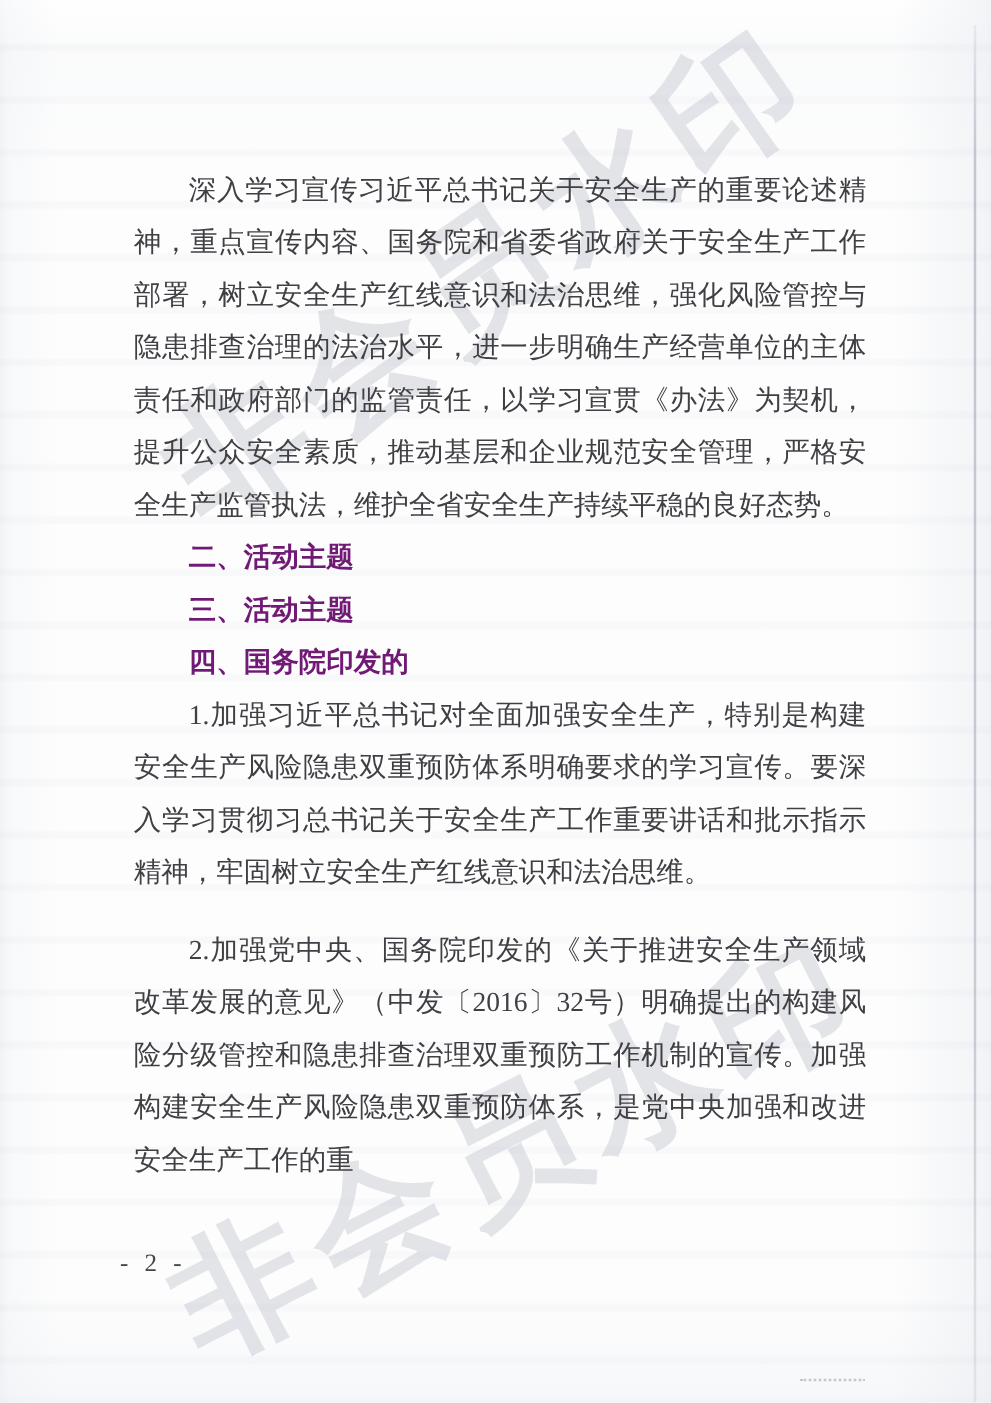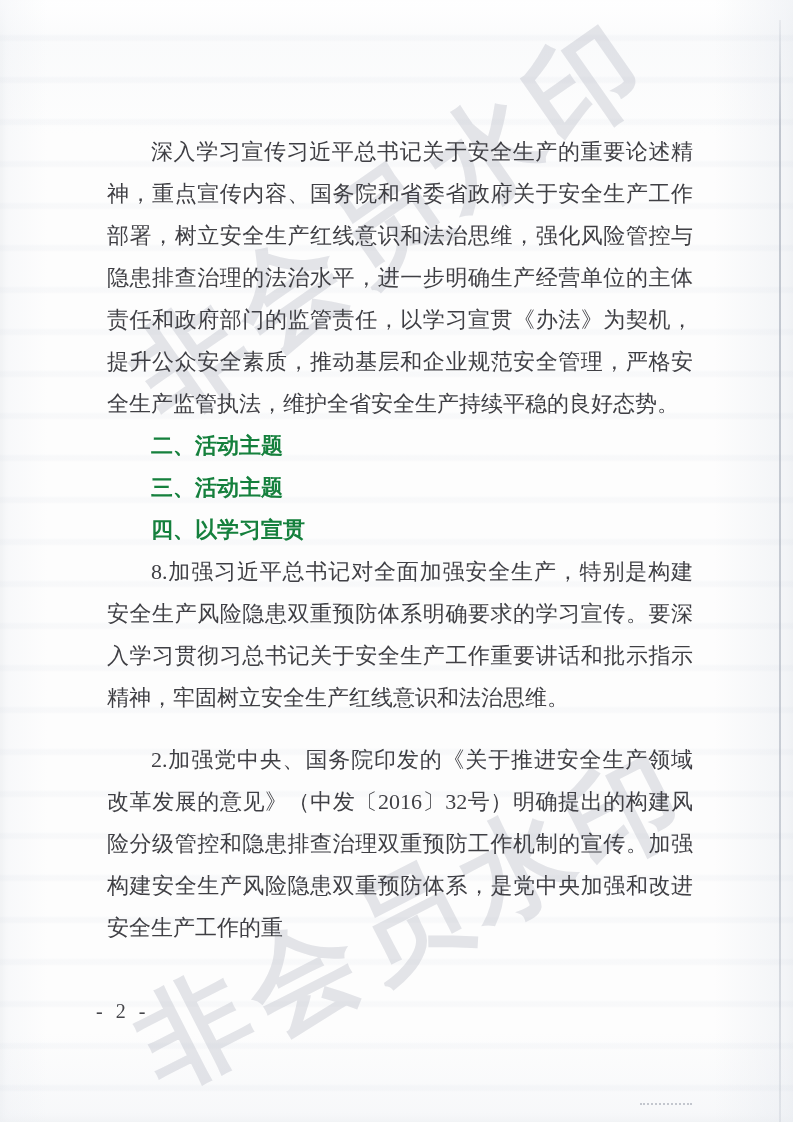--- a/index.html
+++ b/index.html
@@ -70,21 +70,21 @@
   .para {
     margin: 0;
     text-indent: 2em;
   }
   .para-gap { margin-top: 20px; }
   .heading {
     margin: 0;
     text-indent: 2em;
     font-family: "Liberation Sans", "DejaVu Sans", sans-serif;
     font-weight: 700;
-    color: #15803d;
+    color: #701a75;
     font-size: 22px;
   }
   .page-number {
     position: absolute;
     left: 96px; top: 1000px;
     font-size: 20px;
     letter-spacing: 4px;
     color: #45454a;
     font-family: "Liberation Serif", "DejaVu Serif", serif;
   }
@@ -102,23 +102,23 @@
 
   <div class="content">
     <p class="para">深入学习宣传习近平总书记关于安全生产的重要论述精神，重点宣传内容、国务院和省委省政府关于安全生产工作部署，树立安全生产红线意识和法治思维，强化风险管控与隐患排查治理的法治水平，进一步明确生产经营单位的主体责任和政府部门的监管责任，以学习宣贯《办法》为契机，提升公众安全素质，推动基层和企业规范安全管理，严格安全生产监管执法，维护全省安全生产持续平稳的良好态势。</p>
 
     <p class="heading">二、活动主题</p>
 
 
     <p class="heading">三、活动主题</p>
 
 
-    <p class="heading">四、以学习宣贯</p>
+    <p class="heading">四、国务院印发的</p>
 
-    <p class="para">8.加强习近平总书记对全面加强安全生产，特别是构建安全生产风险隐患双重预防体系明确要求的学习宣传。要深入学习贯彻习总书记关于安全生产工作重要讲话和批示指示精神，牢固树立安全生产红线意识和法治思维。</p>
+    <p class="para">1.加强习近平总书记对全面加强安全生产，特别是构建安全生产风险隐患双重预防体系明确要求的学习宣传。要深入学习贯彻习总书记关于安全生产工作重要讲话和批示指示精神，牢固树立安全生产红线意识和法治思维。</p>
 
     <p class="para para-gap">2.加强党中央、国务院印发的《关于推进安全生产领域改革发展的意见》（中发〔2016〕32号）明确提出的构建风险分级管控和隐患排查治理双重预防工作机制的宣传。加强构建安全生产风险隐患双重预防体系，是党中央加强和改进安全生产工作的重</p>
   </div>
 
   <div class="page-number">- 2 -</div>
 
   <div class="edge-line"></div>
   <div class="corner-mark"></div>
 
 </div>

